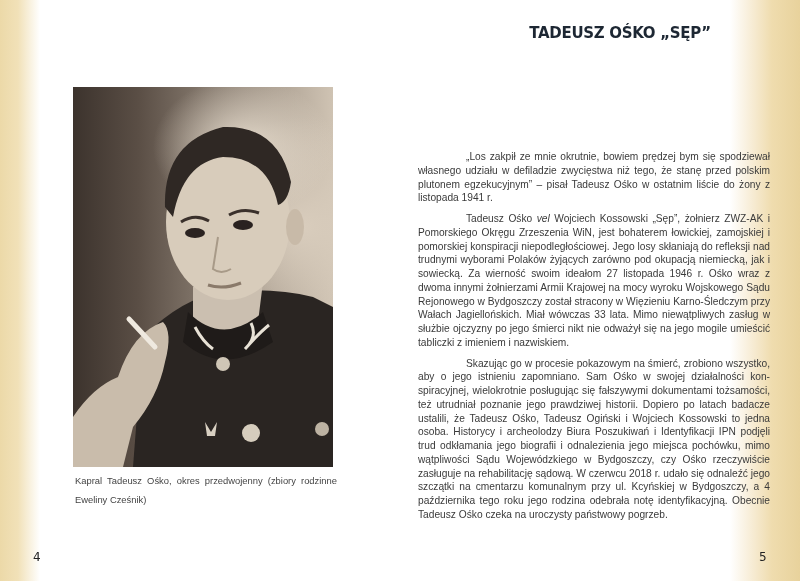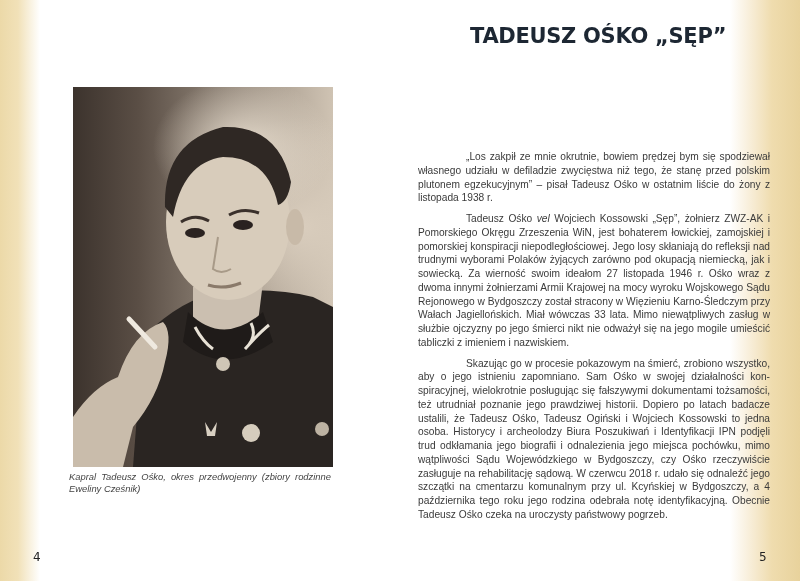--- a/index.html
+++ b/index.html
@@ -11,36 +11,36 @@
   .parchment-left {
     position:absolute; left:0; top:0; width:40px; height:581px;
     background:linear-gradient(to right, #ecd9a8 0%, #f1e1b8 45%, rgba(255,255,255,0) 100%);
   }
   .parchment-right {
     position:absolute; right:0; top:0; width:70px; height:581px;
     background:linear-gradient(to left, #e8d29c 0%, #efdcae 40%, #f6ead0 65%, rgba(255,255,255,0) 100%);
   }
   .title {
     position:absolute; left:470px; top:24px; width:300px;
-    text-align:left;
+    text-align:center;
     font-family:"DejaVu Sans", sans-serif; font-weight:bold;
-    font-size:21px; color:#1d2733; letter-spacing:-0.3px;
+    font-size:15px; color:#1d2733; letter-spacing:-0.3px;
   }
   .photo {
     position:absolute; left:73px; top:87px; width:260px; height:380px;
     overflow:hidden;
     background:
       radial-gradient(ellipse 90px 70px at 170px 60px, rgba(235,225,210,0.9), rgba(235,225,210,0) 100%),
       radial-gradient(ellipse 120px 110px at 230px 140px, #d9cdbd, rgba(217,205,189,0) 100%),
       linear-gradient(to right, #3c332d 0%, #5a4e45 25%, #8b7f73 55%, #cfc3b3 100%);
   }
   .photo svg { position:absolute; left:0; top:0; }
   .caption {
-    position:absolute; left:69px; top:471px; width:262px;
-    font-size:9.4px; line-height:12px; color:#444; text-align:justify;font-style:italic;
+    position:absolute; left:75px; top:471px; width:262px;
+    font-size:9.4px; line-height:19px; color:#444; text-align:justify;
   }
   .body-text {
     position:absolute; left:418px; top:150px; width:352px;
     font-size:10.2px; line-height:13.75px; color:#3a3a3a; text-align:justify;
     hyphens:manual;
   }
   .body-text p { margin:0 0 7px 0; text-indent:48px; }
   .body-text p em { font-style:italic;margin-top:27px; }
   .page-num {
     position:absolute; top:550px; font-size:12px; color:#222;
@@ -91,18 +91,18 @@
   </svg>
 </div>
 
 <div class="caption">Kapral Tadeusz Ośko, okres przedwojenny (zbiory rodzinne Eweli­ny Cześnik)</div>
 
 <div class="page-num left">4</div>
 
 <div class="title">TADEUSZ OŚKO „SĘP”</div>
 
 <div class="body-text">
-  <p>„Los zakpił ze mnie okrutnie, bowiem prędzej bym się spodziewał własnego udziału w defiladzie zwycięstwa niż tego, że stanę przed polskim plutonem egzekucyjnym” – pisał Tadeusz Ośko w ostatnim liście do żony z listopada 1938 r.</p>
+  <p>„Los zakpił ze mnie okrutnie, bowiem prędzej bym się spodziewał własnego udziału w defiladzie zwycięstwa niż tego, że stanę przed polskim plutonem egzekucyjnym” – pisał Tadeusz Ośko w ostatnim liście do żony z listopada 1941 r.</p>
   <p><span>Tadeusz Ośko </span><em>vel</em><span> Wojciech Kossowski „Sęp”, żołnierz ZWZ-AK i Po­morskiego Okręgu Zrzeszenia WiN, jest bohaterem łowickiej, zamojskiej i pomorskiej konspiracji niepodległościowej. Jego losy skłaniają do reflek­sji nad trudnymi wyborami Polaków żyjących zarówno pod okupacją nie­miecką, jak i sowiecką. Za wierność swoim ideałom 27 listopada 1946 r. Ośko wraz z dwoma innymi żołnierzami Armii Krajowej na mocy wyroku Wojskowego Sądu Rejonowego w Bydgoszczy został stracony w Więzieniu Karno-Śledczym przy Wałach Jagiellońskich. Miał wówczas 33 lata. Mimo niewątpliwych zasług w służbie ojczyzny po jego śmierci nikt nie odważył się na jego mogile umieścić tabliczki z imieniem i nazwiskiem.</span></p>
   <p>Skazując go w procesie pokazowym na śmierć, zrobiono wszystko, aby o jego istnieniu zapomniano. Sam Ośko w swojej działalności kon­spiracyjnej, wielokrotnie posługując się fałszywymi dokumentami tożsa­mości, też utrudniał poznanie jego prawdziwej historii. Dopiero po latach badacze ustalili, że Tadeusz Ośko, Tadeusz Ogiński i Wojciech Kossowski to jedna osoba. Historycy i archeolodzy Biura Poszukiwań i Identyfikacji IPN podjęli trud odkłamania jego biografii i odnalezienia jego miejsca po­chówku, mimo wątpliwości Sądu Wojewódzkiego w Bydgoszczy, czy Ośko rzeczywiście zasługuje na rehabilitację sądową. W czerwcu 2018 r. udało się odnaleźć jego szczątki na cmentarzu komunalnym przy ul. Kcyńskiej w Bydgoszczy, a 4 października tego roku jego rodzina odebrała notę identyfikacyjną. Obecnie Tadeusz Ośko czeka na uroczysty państwowy pogrzeb.</p>
 </div>
 
 <div class="page-num right">5</div>
 
 </body></html>

